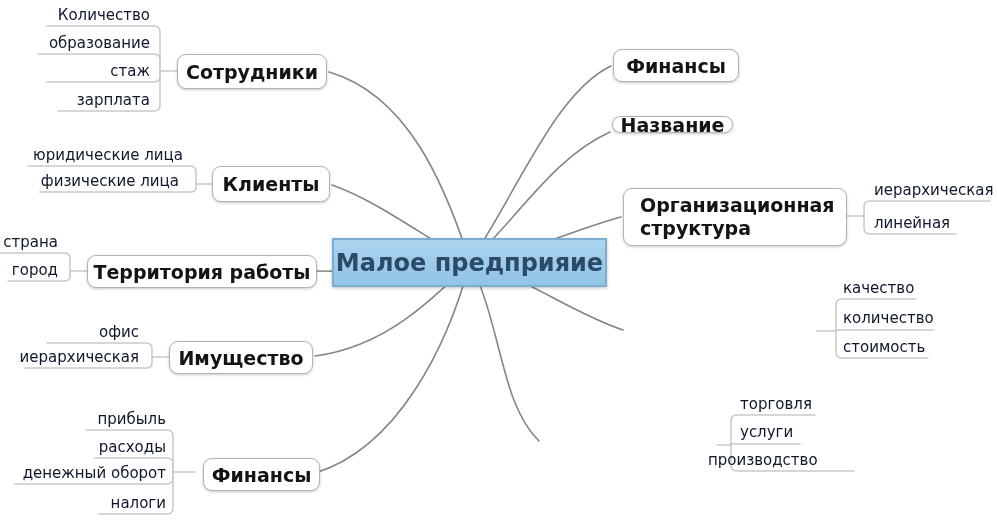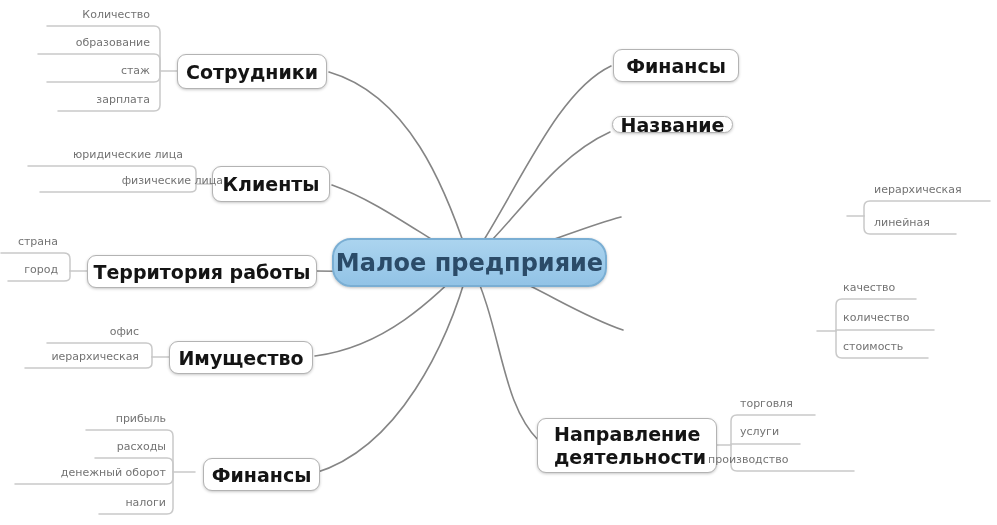--- a/index.html
+++ b/index.html
@@ -18,27 +18,27 @@
     font-weight:bold;font-size:19px;color:#141414;white-space:nowrap;
   }
   .topic.two-line{
     justify-content:flex-start;padding-left:16px;padding-right:8px;
     white-space:normal;line-height:23px;text-align:left;
   }
   .center-node{
     position:absolute;box-sizing:border-box;
     left:332px;top:238px;width:275px;height:49px;
     background:linear-gradient(180deg,#abd4ef 0%,var(--center-fill,#92c3e6) 100%);
-    border:2px solid var(--center-border,#7aaed3);border-radius:19px;
+    border:2px solid var(--center-border,#7aaed3);border-radius:0;
     box-shadow:0 1px 3px rgba(0,0,0,.25);
     display:flex;align-items:center;justify-content:center;
     font-weight:bold;font-size:24px;color:var(--center-text,#2b4b68);white-space:nowrap;
   }
   .leaf{
-    position:absolute;height:20px;line-height:20px;font-size:11px;color:#737373;white-space:nowrap;
+    position:absolute;height:20px;line-height:20px;font-size:15px;color:#0f172a;white-space:nowrap;
   }
   .leaf-l{text-align:right;}
   .leaf-r{text-align:left;}
 </style>
 </head>
 <body>
 
 <div class="stage">
 
   <svg class="wires" viewBox="0 0 997 525">
@@ -100,29 +100,29 @@
 
   <div class="center-node">Малое предприяие</div>
 
   <div class="topic" style="left:177px;top:54px;width:150px;height:35px;">Сотрудники</div>
   <div class="topic" style="left:212px;top:166px;width:118px;height:36px;">Клиенты</div>
   <div class="topic" style="left:87px;top:255px;width:230px;height:33px;">Территория работы</div>
   <div class="topic" style="left:169px;top:341px;width:144px;height:33px;">Имущество</div>
   <div class="topic" style="left:203px;top:458px;width:117px;height:33px;">Финансы</div>
   <div class="topic" style="left:613px;top:49px;width:126px;height:33px;">Финансы</div>
   <div class="topic" style="left:612px;top:116px;width:121px;height:17px;">Название</div>
-  <div class="topic two-line" style="left:537px;top:418px;width:180px;height:55px;">Направление деятельности</div>
+  <div class="topic two-line" style="left:623px;top:188px;width:224px;height:58px;">Организационная структура</div>
 
   <div class="leaf leaf-l" style="right:847px;top:5px;">Количество</div>
   <div class="leaf leaf-l" style="right:847px;top:33px;">образование</div>
   <div class="leaf leaf-l" style="right:847px;top:61px;">стаж</div>
   <div class="leaf leaf-l" style="right:847px;top:90px;">зарплата</div>
 
   <div class="leaf leaf-l" style="right:814px;top:145px;">юридические лица</div>
-  <div class="leaf leaf-l" style="right:774px;top:171px;">физические лица</div>
+  <div class="leaf leaf-l" style="right:818px;top:171px;">физические лица</div>
 
   <div class="leaf leaf-l" style="right:939px;top:232px;">страна</div>
   <div class="leaf leaf-l" style="right:939px;top:260px;">город</div>
 
   <div class="leaf leaf-l" style="right:858px;top:322px;">офис</div>
   <div class="leaf leaf-l" style="right:858px;top:347px;">иерархическая</div>
 
   <div class="leaf leaf-l" style="right:831px;top:409px;">прибыль</div>
   <div class="leaf leaf-l" style="right:831px;top:437px;">расходы</div>
   <div class="leaf leaf-l" style="right:831px;top:463px;">денежный оборот</div>

